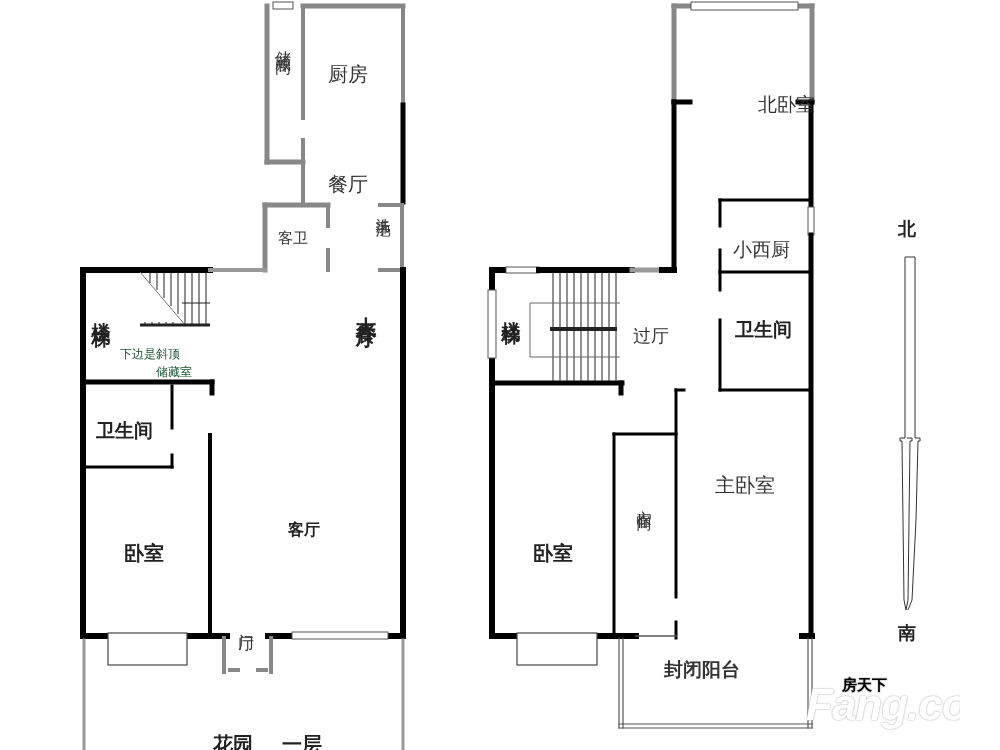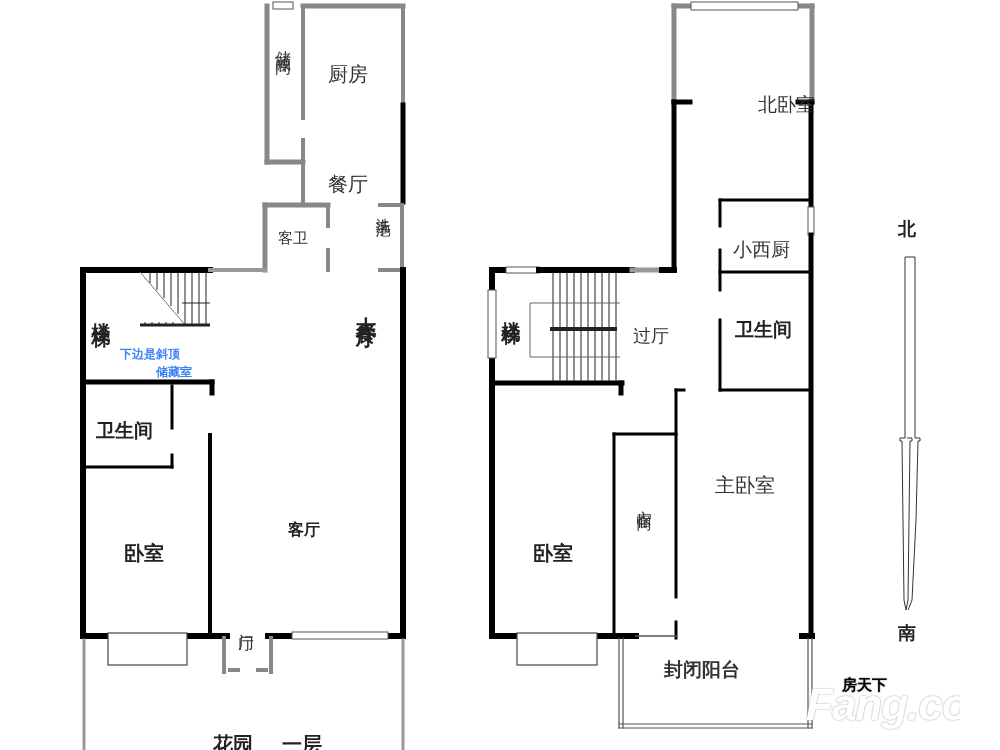--- a/index.html
+++ b/index.html
@@ -1,21 +1,21 @@
 <!DOCTYPE html>
 <html><head>
 <meta charset="utf-8">
 <style>
   html, body { margin: 0; padding: 0; background: #ffffff; }
   #canvas { position: relative; width: 960px; height: 750px; overflow: hidden; background: #fff; }
   svg { position: absolute; left: 0; top: 0; }
   .lbl { position: absolute; font-family: "DejaVu Sans", sans-serif; color: #333; white-space: nowrap; line-height: 1; }
   .bold { font-family: "DejaVu Serif", serif; font-weight: bold; color: #222; }
   .v { writing-mode: vertical-rl; text-orientation: upright; letter-spacing: 4px; }
-  .sm { font-size: 12px; font-weight: bold; font-family: "DejaVu Serif", serif; color: #3b82f6; }
+  .sm { font-size: 12px; font-weight: normal; font-family: "DejaVu Serif", serif; color: #14532d; }
   .wm { position: absolute; left: 806px; top: 680px; font-family: "Liberation Sans", sans-serif; }
   .wm-big { font-size: 44px; font-weight: bold; font-style: italic; color: #fff;
             text-shadow: 0 0 2px #bbb, 0 0 1px #999; letter-spacing: -1px; }
   .wm-cn { position: absolute; left: 36px; top: -4px; font-size: 15px; font-weight: bold; color: #000000;
            text-shadow: 0 0 2px #aaa, 0 0 1px #888; font-family: "DejaVu Sans", sans-serif; }
 </style>
 </head>
 <body>
 
 <div id="canvas">

